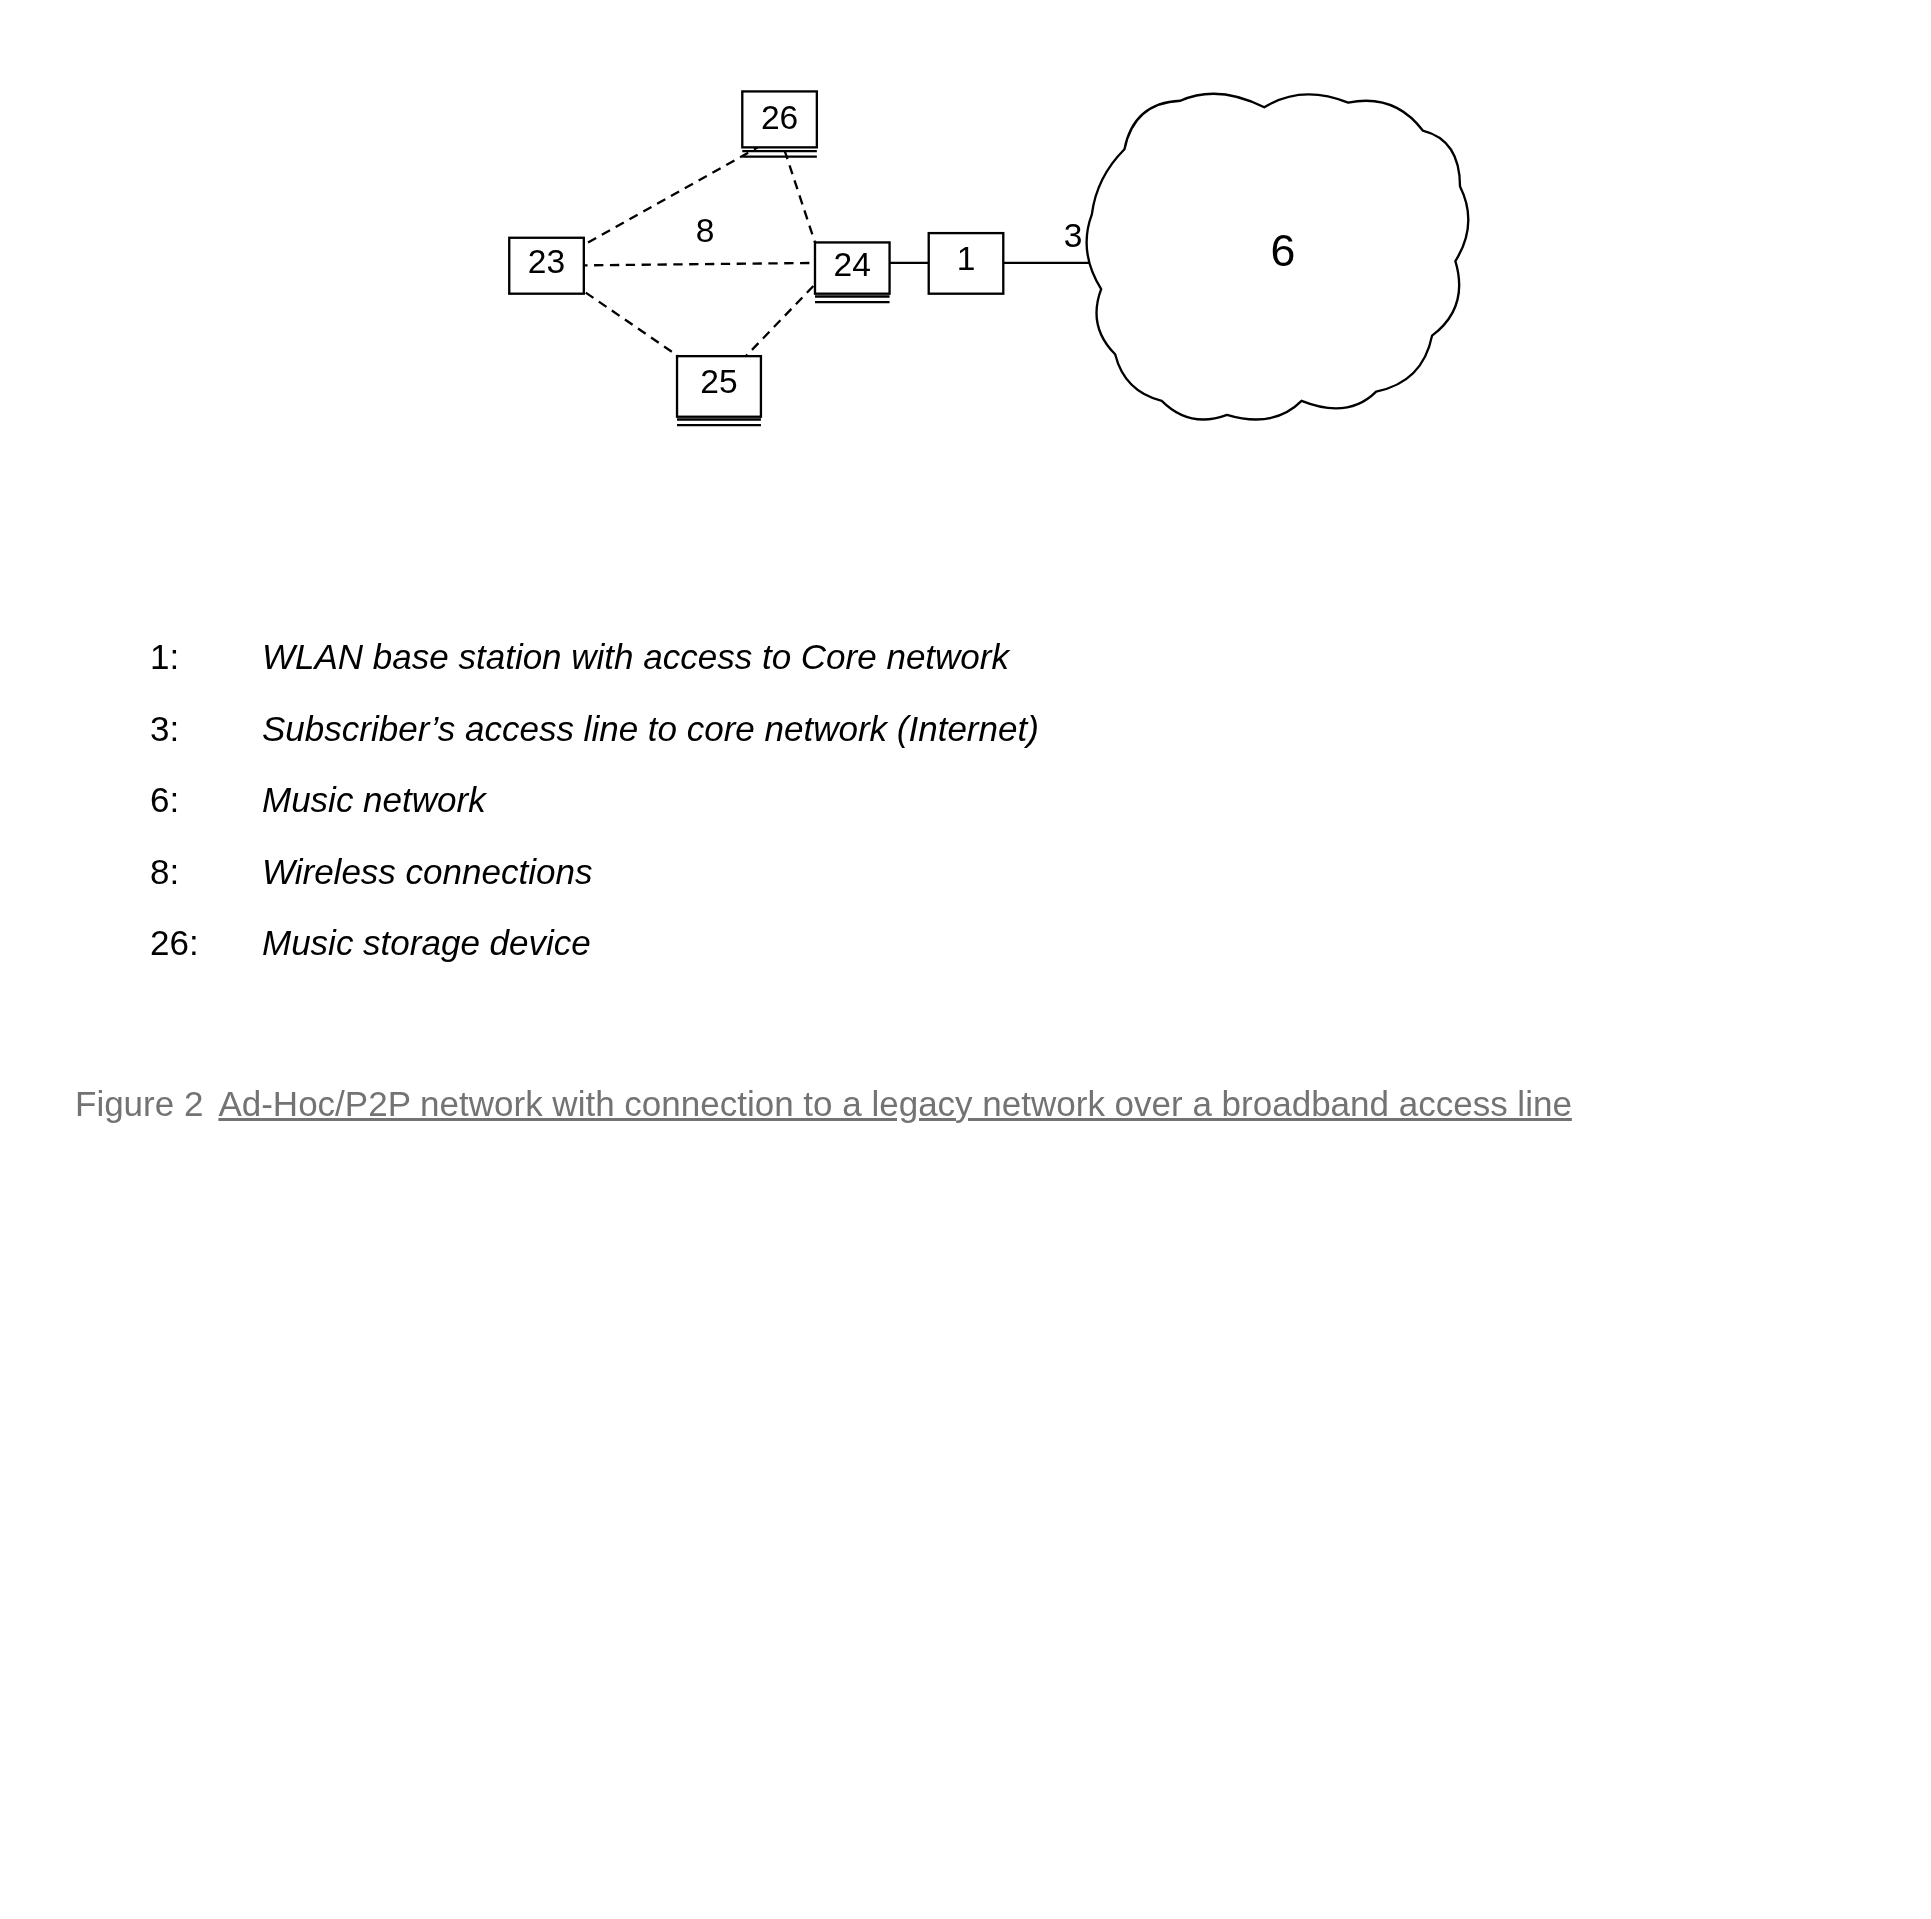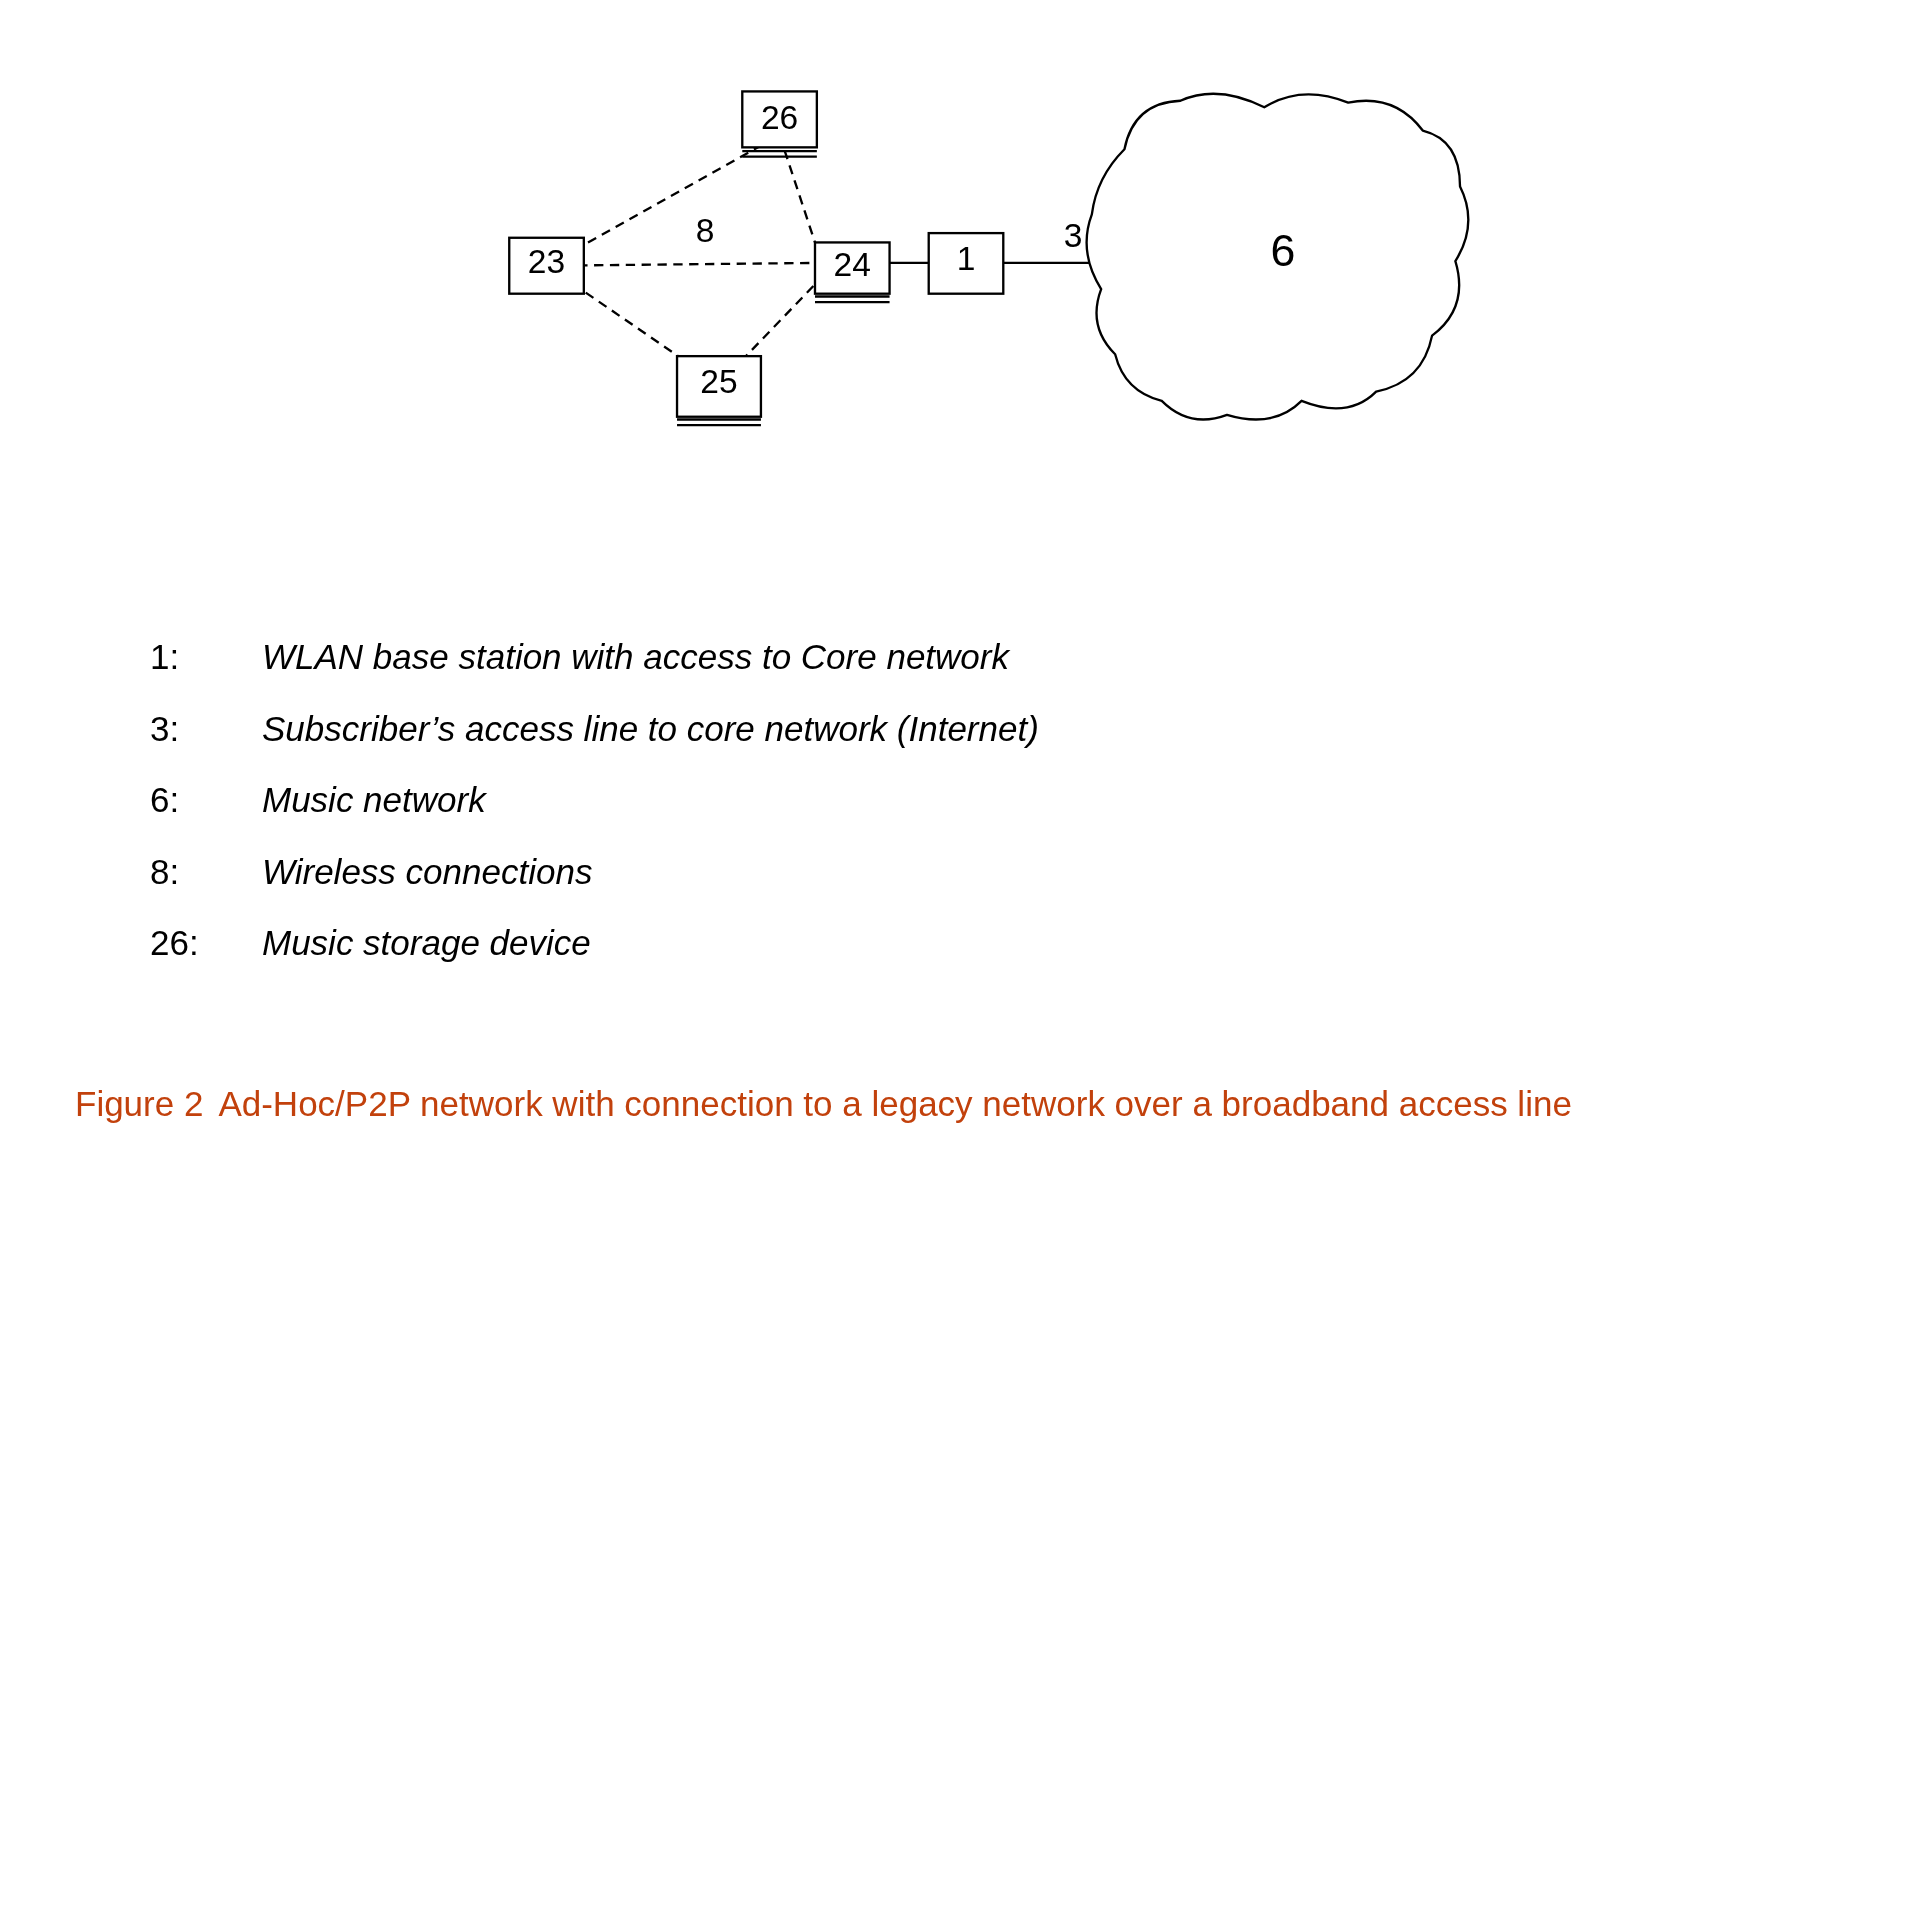--- a/index.html
+++ b/index.html
@@ -56,35 +56,36 @@
       font-weight: normal;
       font-style: italic;
     }
 
     
     .figure-caption {
       margin-top: 112px;
       margin-left: 0px;
       font-size: 35px;
       line-height: 1.5;
-      color: #c2410c;
+      color: #737373;
       display: flex;
       flex-wrap: wrap;
       align-items: baseline;
       gap: 0 15px;
     }
 
     .figure-label {
       font-weight: normal;
       white-space: nowrap;
     }
 
     .figure-desc {
       font-weight: normal;
       flex: 1;
+      text-decoration: underline;
     }
   </style>
 </head>
 <body>
 
 <div class="page-container">
 
   <div class="diagram-area">
     <svg class="network-diagram" viewBox="0 0 1100 560" xmlns="http://www.w3.org/2000/svg">
 

